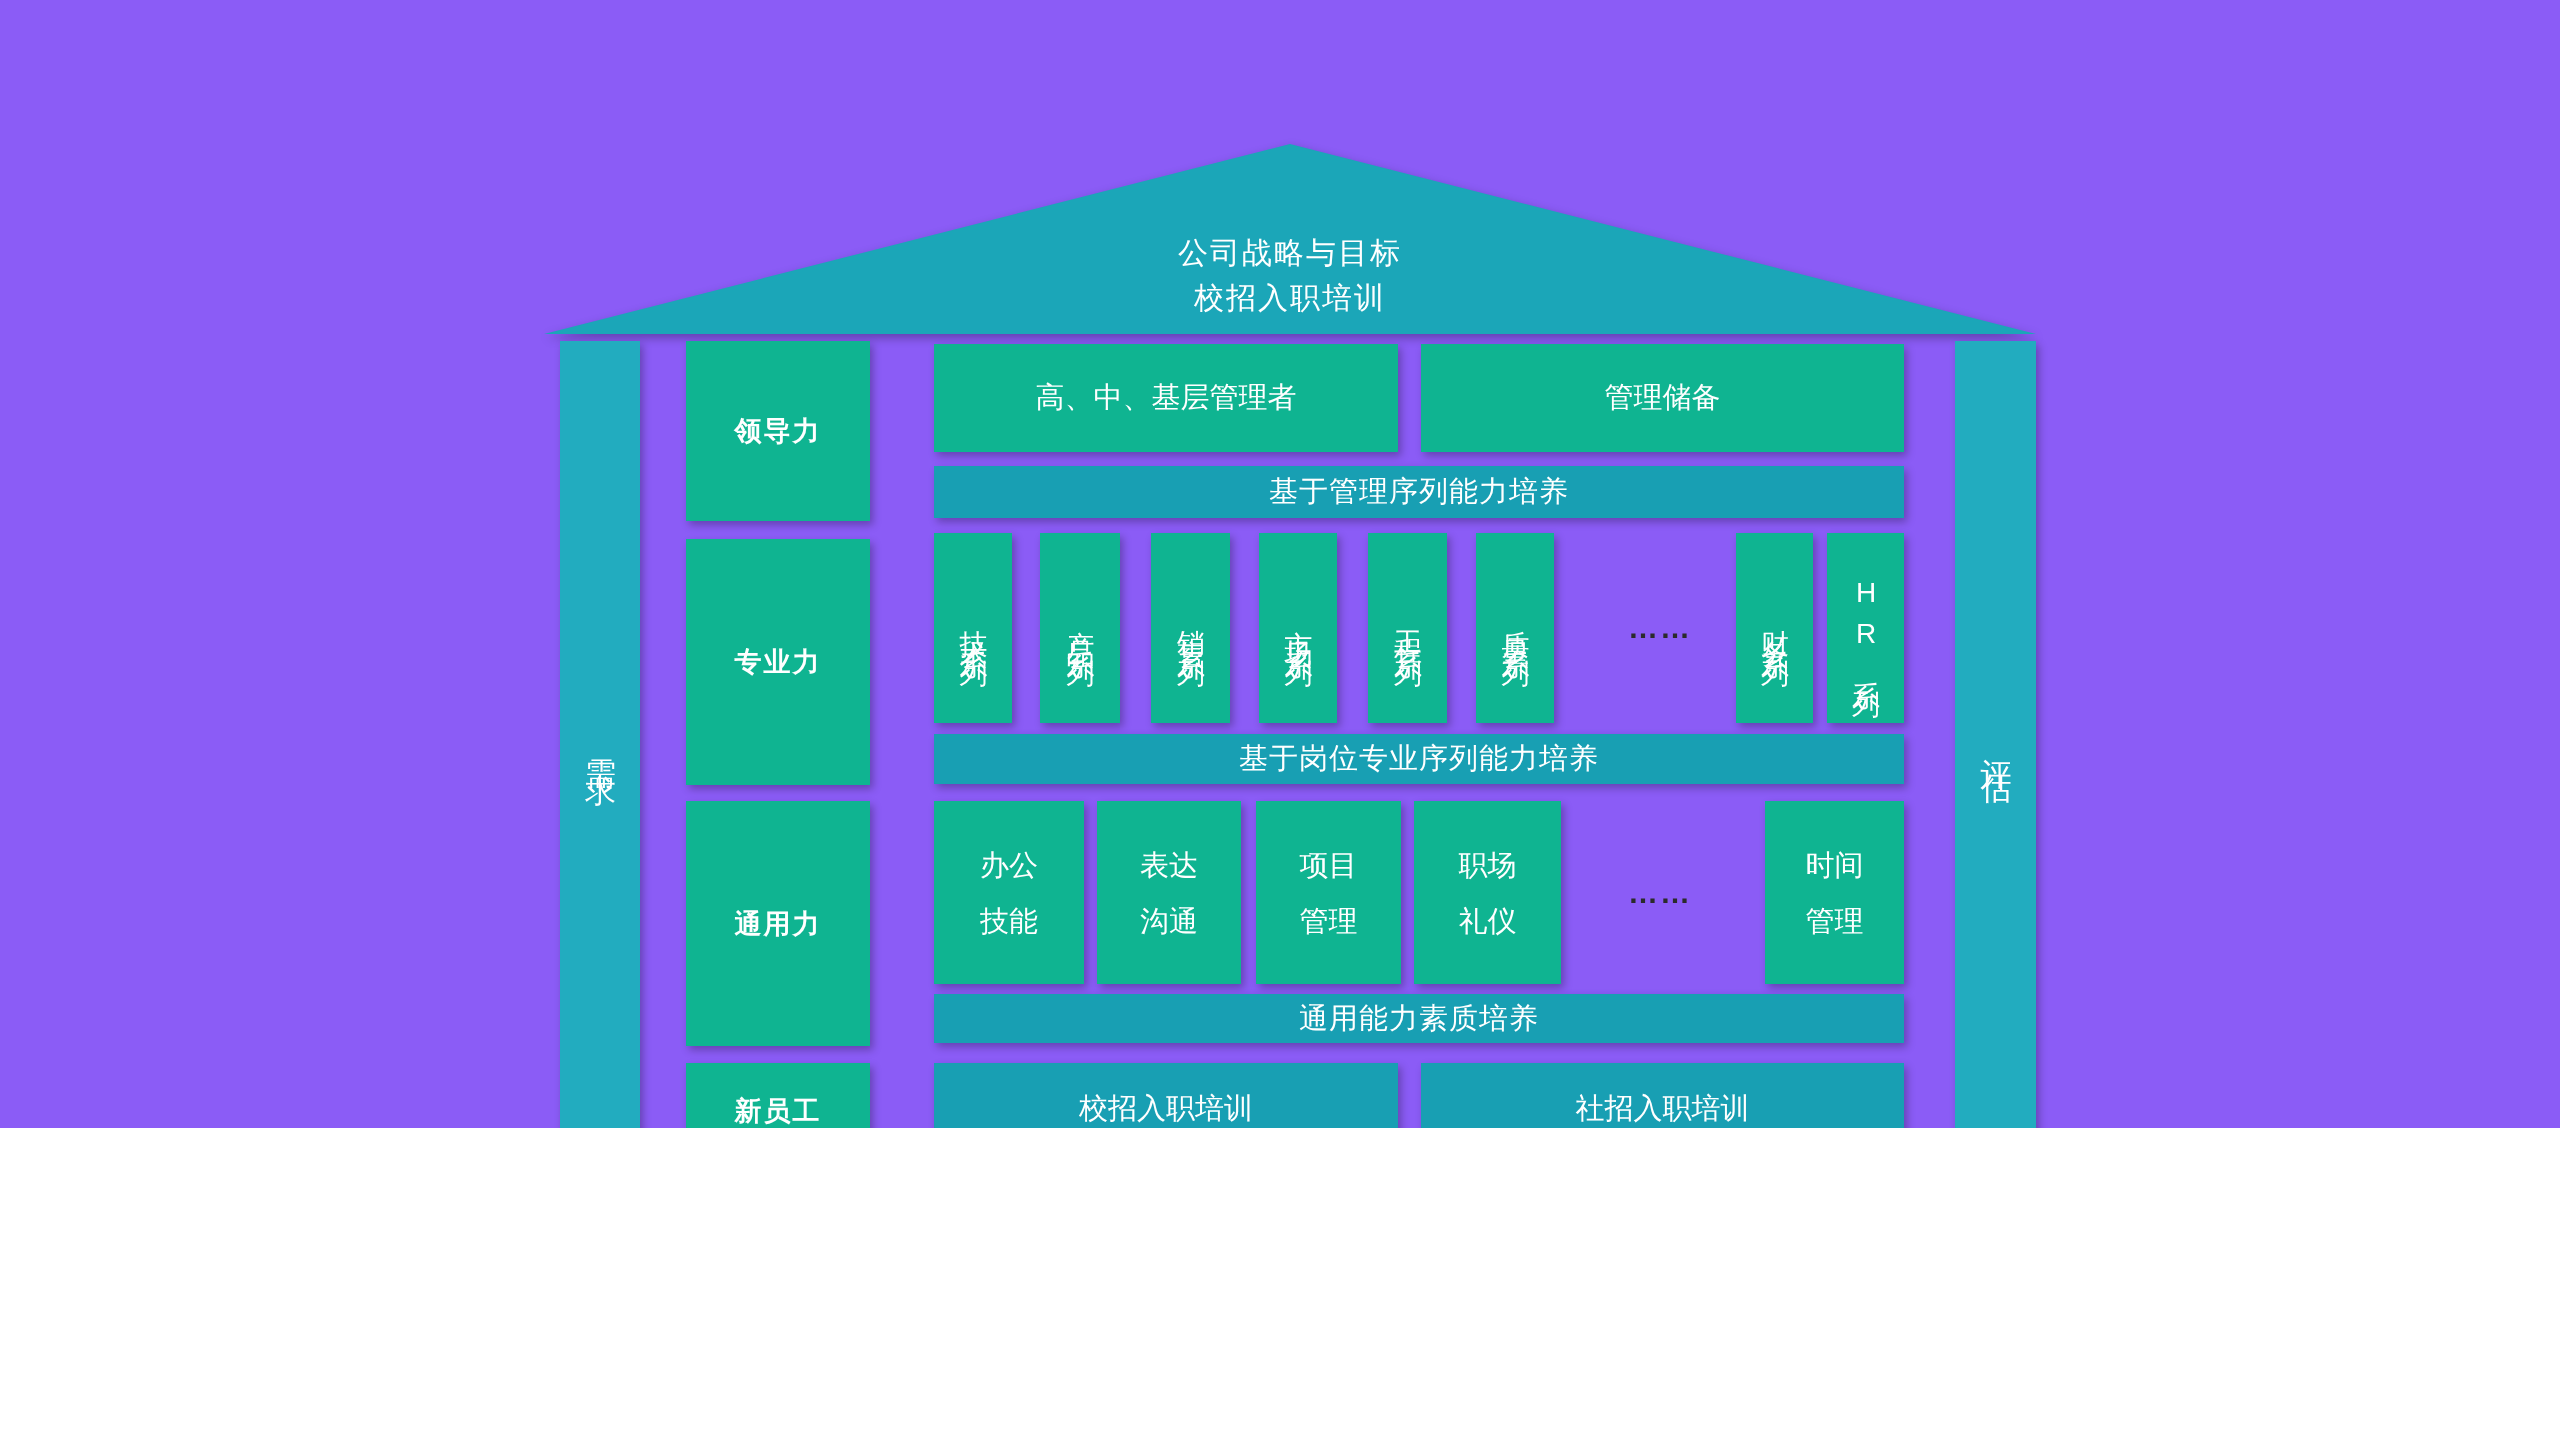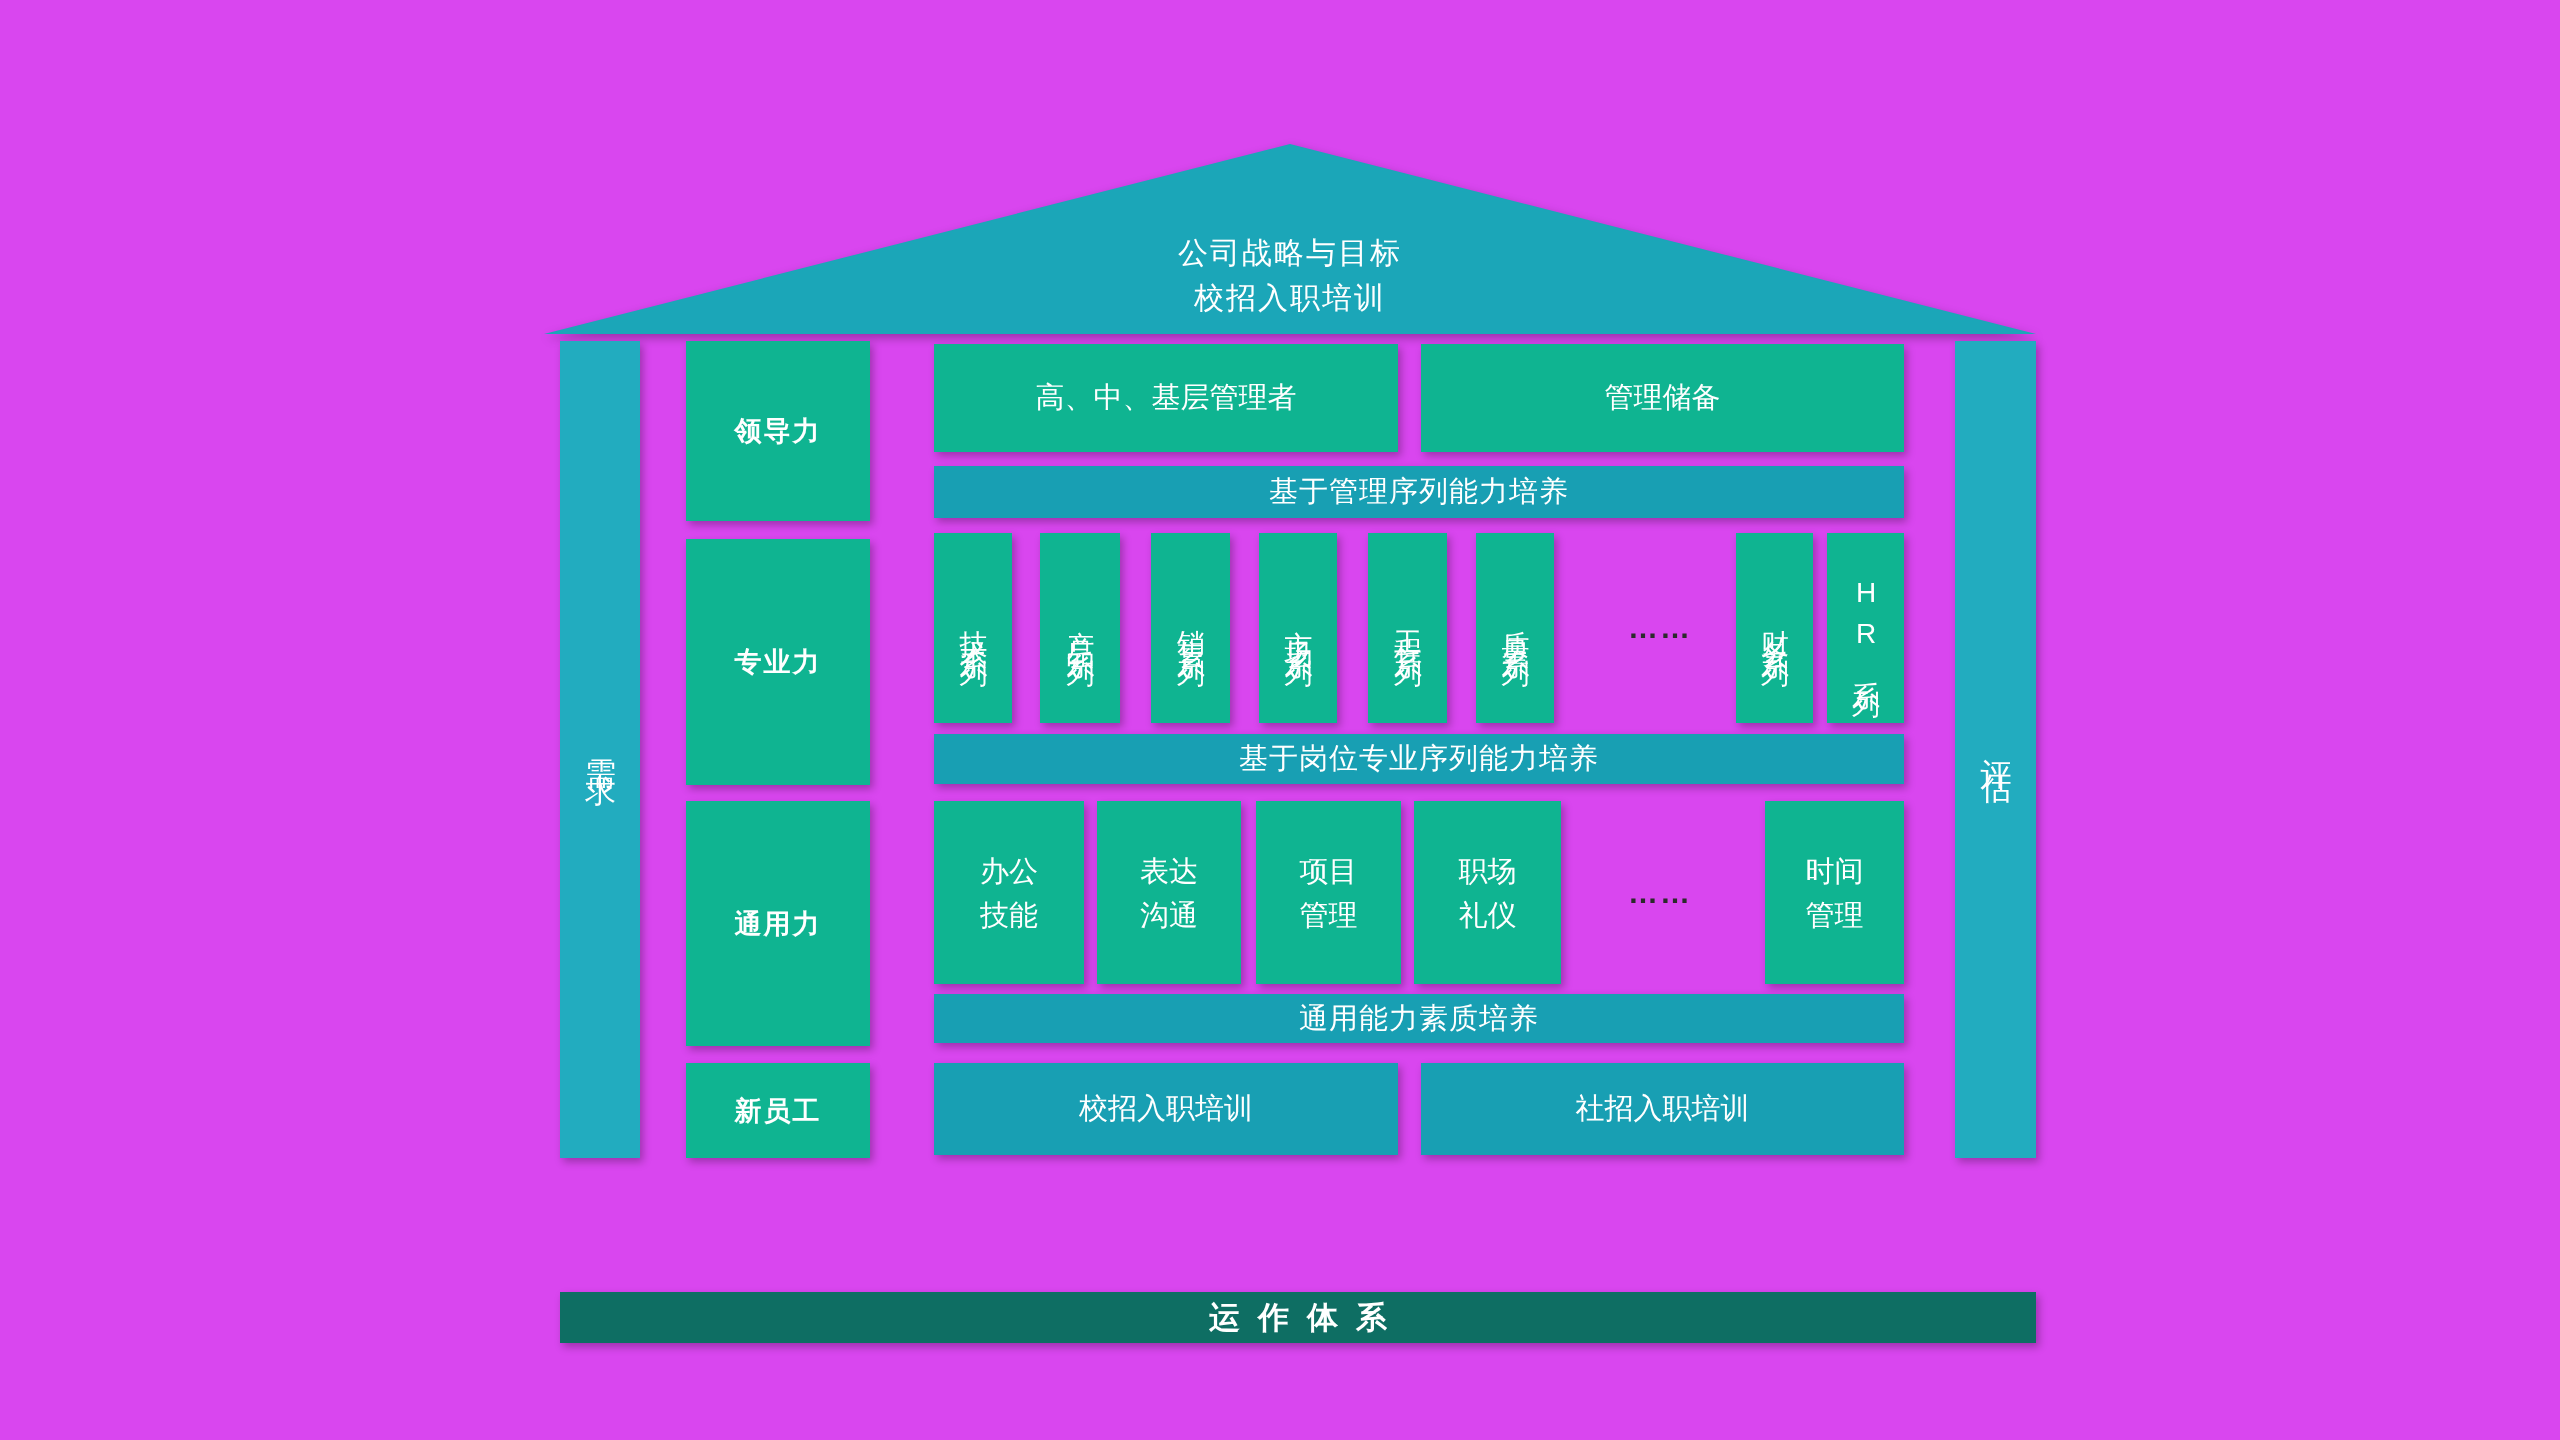--- a/index.html
+++ b/index.html
@@ -1,28 +1,28 @@
 <!DOCTYPE html>
 <html style="--roof-teal: #1BA6B8; --pillar-teal: #22ACBF; --box-green: #0FB491; --bar-teal: #189FB3; --footer-dark-teal: #0E6E63;"><head>
 <meta charset="utf-8">
 <style>
   * { margin:0; padding:0; box-sizing:border-box; }
   html,body { background:#ffffff; }
   body { font-family:"Liberation Sans","DejaVu Sans",sans-serif; }
-  .canvas { position:relative; width:2560px; height:1440px; background:#d946ef; overflow:hidden; }
+  .canvas { position:relative; width:2560px; height:1128px; background:#8b5cf6; overflow:hidden; }
   .abs { position:absolute; }
   .center { display:flex; align-items:center; justify-content:center; }
   .green { background:var(--box-green,#0FB491); color:#fff; }
   .tealbar { background:var(--bar-teal,#189FB3); color:#fff; }
   .pillar { background:var(--pillar-teal,#22ACBF); color:#fff; }
   .footer { background:var(--footer-dark-teal,#0E6E63); color:#fff; font-weight:bold;
             font-size:31px; letter-spacing:18px; text-indent:18px; }
   .cat { font-weight:bold; font-size:27px; letter-spacing:2px; }
   .bx { font-size:29px; text-align:center; }
-  .two-line { white-space:pre-line; line-height:44px;text-align:right; }
+  .two-line { white-space:pre-line; line-height:56px;text-align:right; }
   .v-text { writing-mode:vertical-rl; text-orientation:upright; letter-spacing:10px; font-size:28px; }
   .v-wide { letter-spacing:16px; font-size:31px; }
   .shadow { box-shadow:3px 4px 8px rgba(0,0,0,0.28); }
   .roof-wrap { filter:drop-shadow(2px 4px 5px rgba(0,0,0,0.3)); }
   .roof { width:100%; height:100%; background:var(--roof-teal,#1BA6B8);
           clip-path:polygon(50% 0%, 100% 100%, 0% 100%); }
   .roof-text { text-align:center; color:#fff; font-size:30px; line-height:45px; letter-spacing:2px; }
   .dots { color:#2b2b2b; font-size:30px; font-weight:bold; letter-spacing:2px; text-align:center; }
   .barlabel { font-size:29px; letter-spacing:1px; }
 </style>

